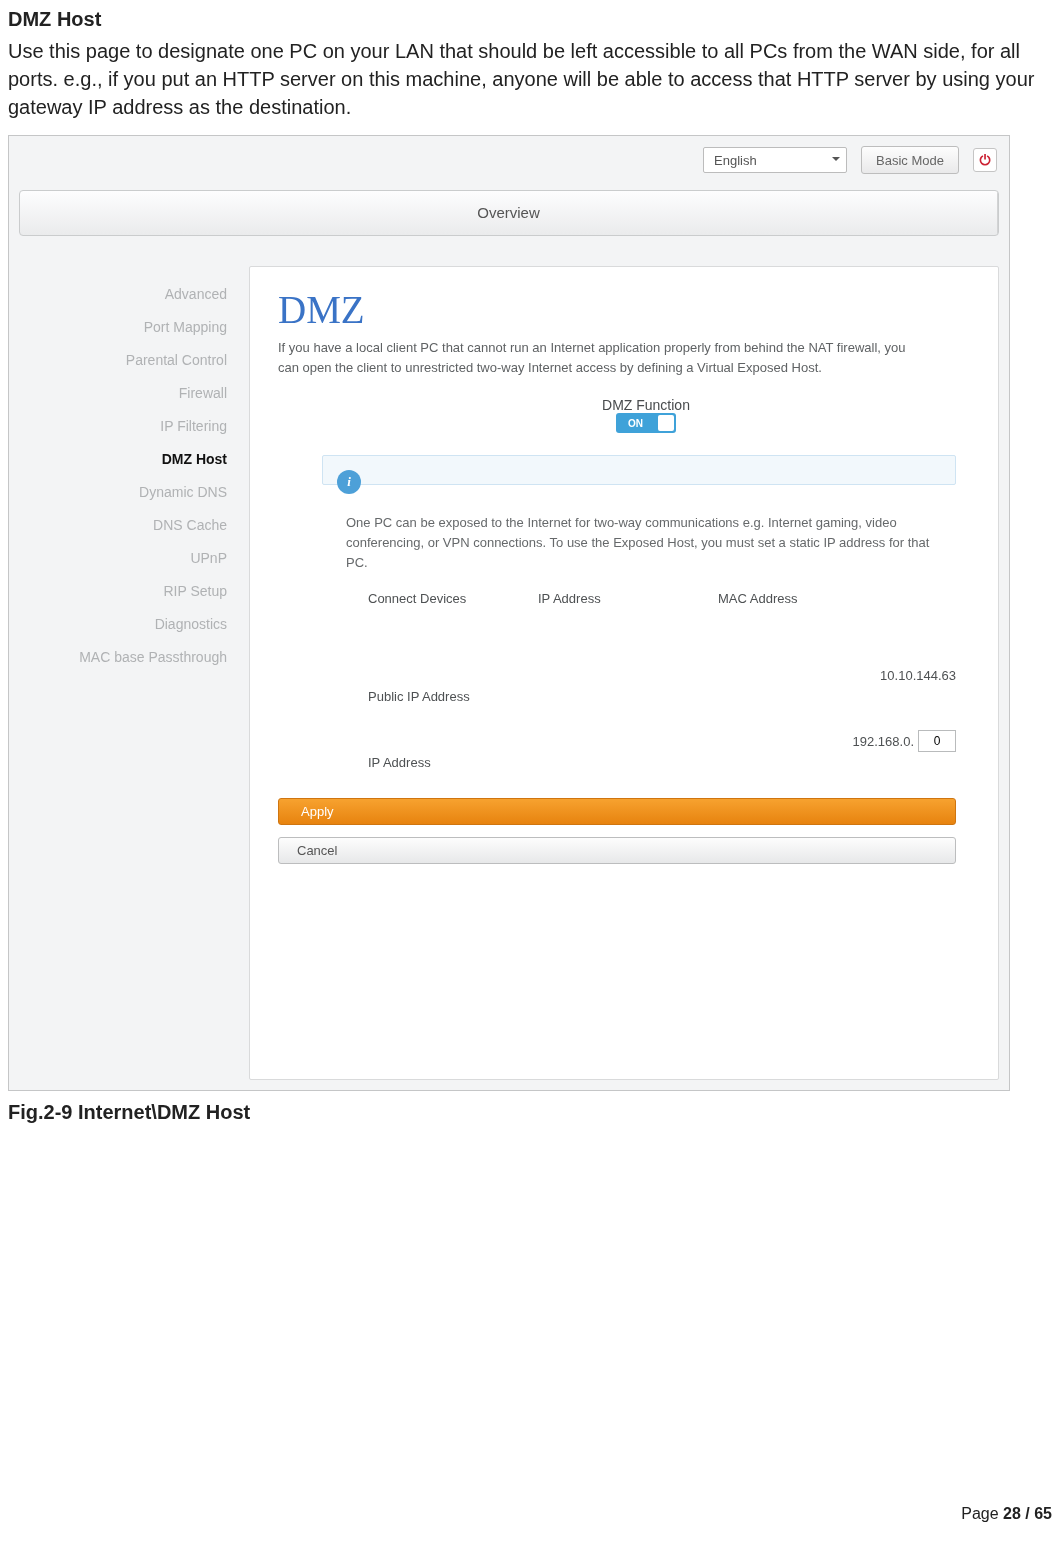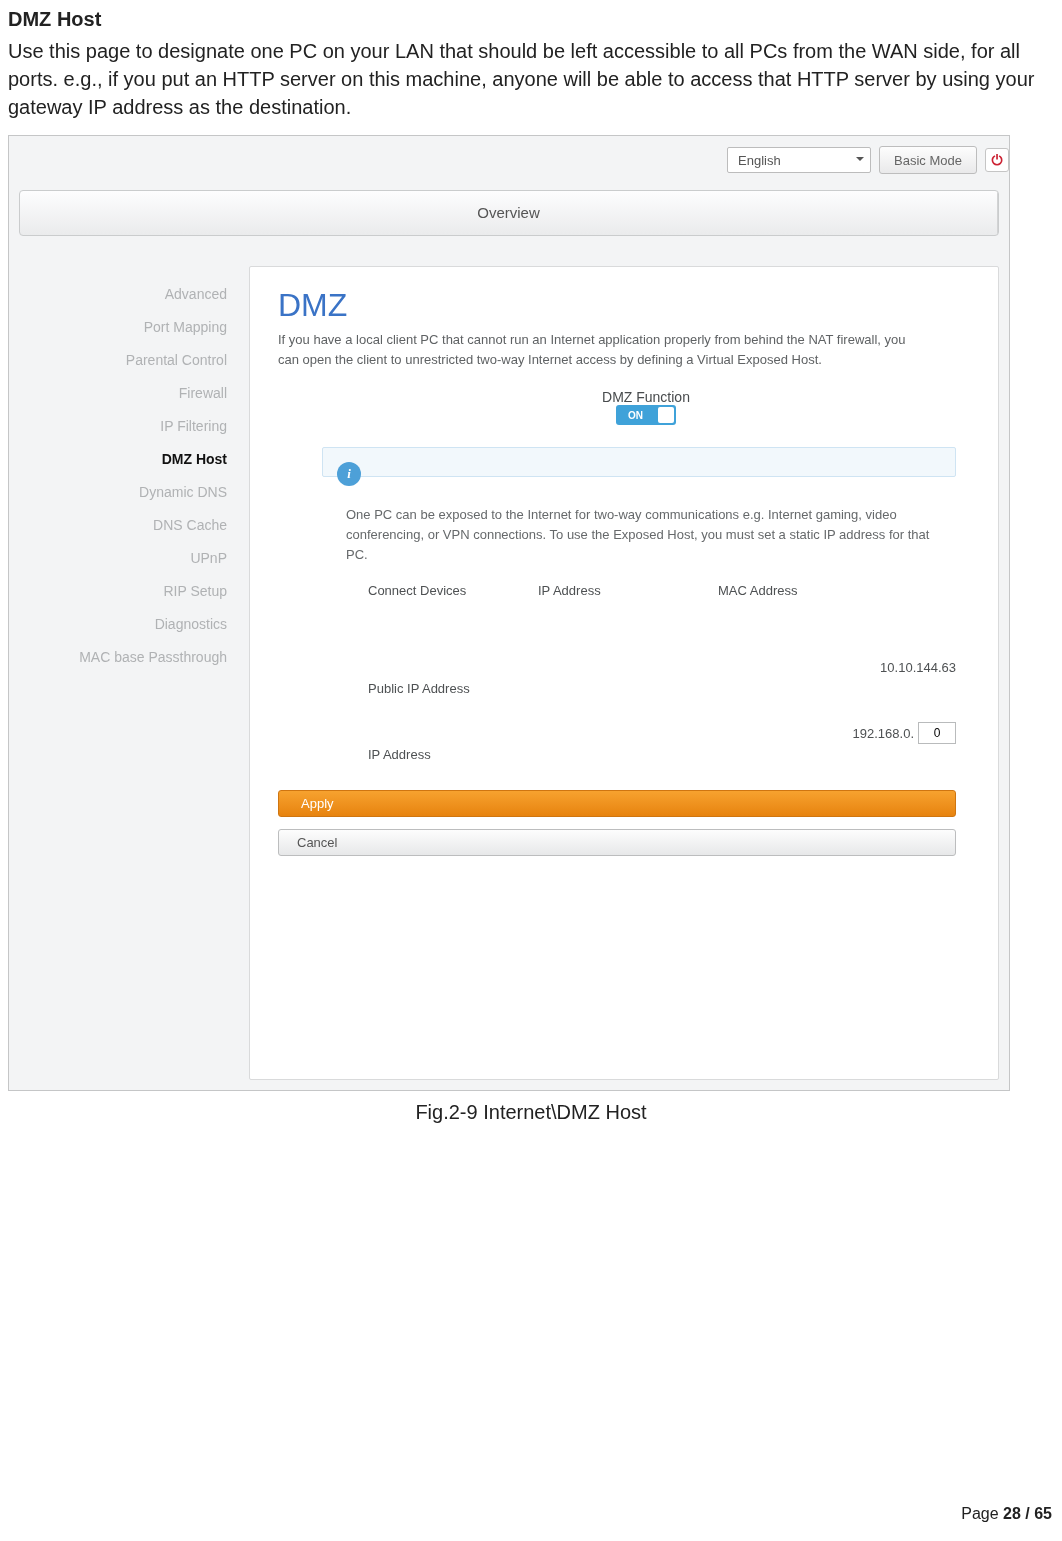--- a/index.html
+++ b/index.html
@@ -27,24 +27,24 @@
     width: 1002px;
     height: 956px;
     background: #f3f4f5;
     border: 1px solid #c5c6c7;
     box-sizing: border-box;
     overflow: hidden;
   }
 
   .topright-bar {
     position: absolute;
-    top: 10px; right: 0;
+    top: 10px; right: 12px;
     display: flex;
     align-items: center;
-    gap: 8px;
+    gap: 14px;
   }
   .ui-select {
     font-size: 13px;
     color: #555;
     background: #fff;
     border: 1px solid #bcbcbc;
     height: 24px;
     padding: 0 22px 0 10px;
     border-radius: 2px;
     position: relative;
@@ -133,24 +133,25 @@
     background: #fff;
     border: 1px solid #d9dadb;
     border-radius: 2px;
     padding: 20px 28px 24px 28px;
     font-family: Arial, sans-serif;
     color: #5f6264;
     font-size: 13px;
     position: relative;
   }
   .panel-title {
-    font-size: 32px;
+    font-size: 39px;
     color: #3a73c6;
     margin: 0 0 6px 0;
     font-weight: normal;
+    font-family: Liberation Serif, serif;
   }
   .panel-desc { line-height: 1.5; max-width: 640px; }
 
   .row-func {
     display: flex;
     align-items: center;
     padding: 20px 10px 18px 54px;
     flex-direction: column;
   }
   .row-func .lbl { flex: 1; color: #484b4d; font-size: 14px; }
@@ -249,24 +250,24 @@
   .btn-cancel {
     background: linear-gradient(#fdfdfd,#e7e8e9);
     border: 1px solid #bcbdbe;
     color: #555;
     font-size: 13px;
     padding: 5px 18px;
     border-radius: 3px;
   }
 
   .fig-caption {
-    text-align: center;
     font-size: 20px;
     margin: 10px 0 0 0;
     font-family: Verdana, Tahoma, sans-serif;
+    font-weight: bold;
   }
 
   .page-footer {
     position: absolute;
     right: 10px;
     bottom: 18px;
     font-size: 16px;
   }
   .page-footer .b { font-weight: bold; }
 

